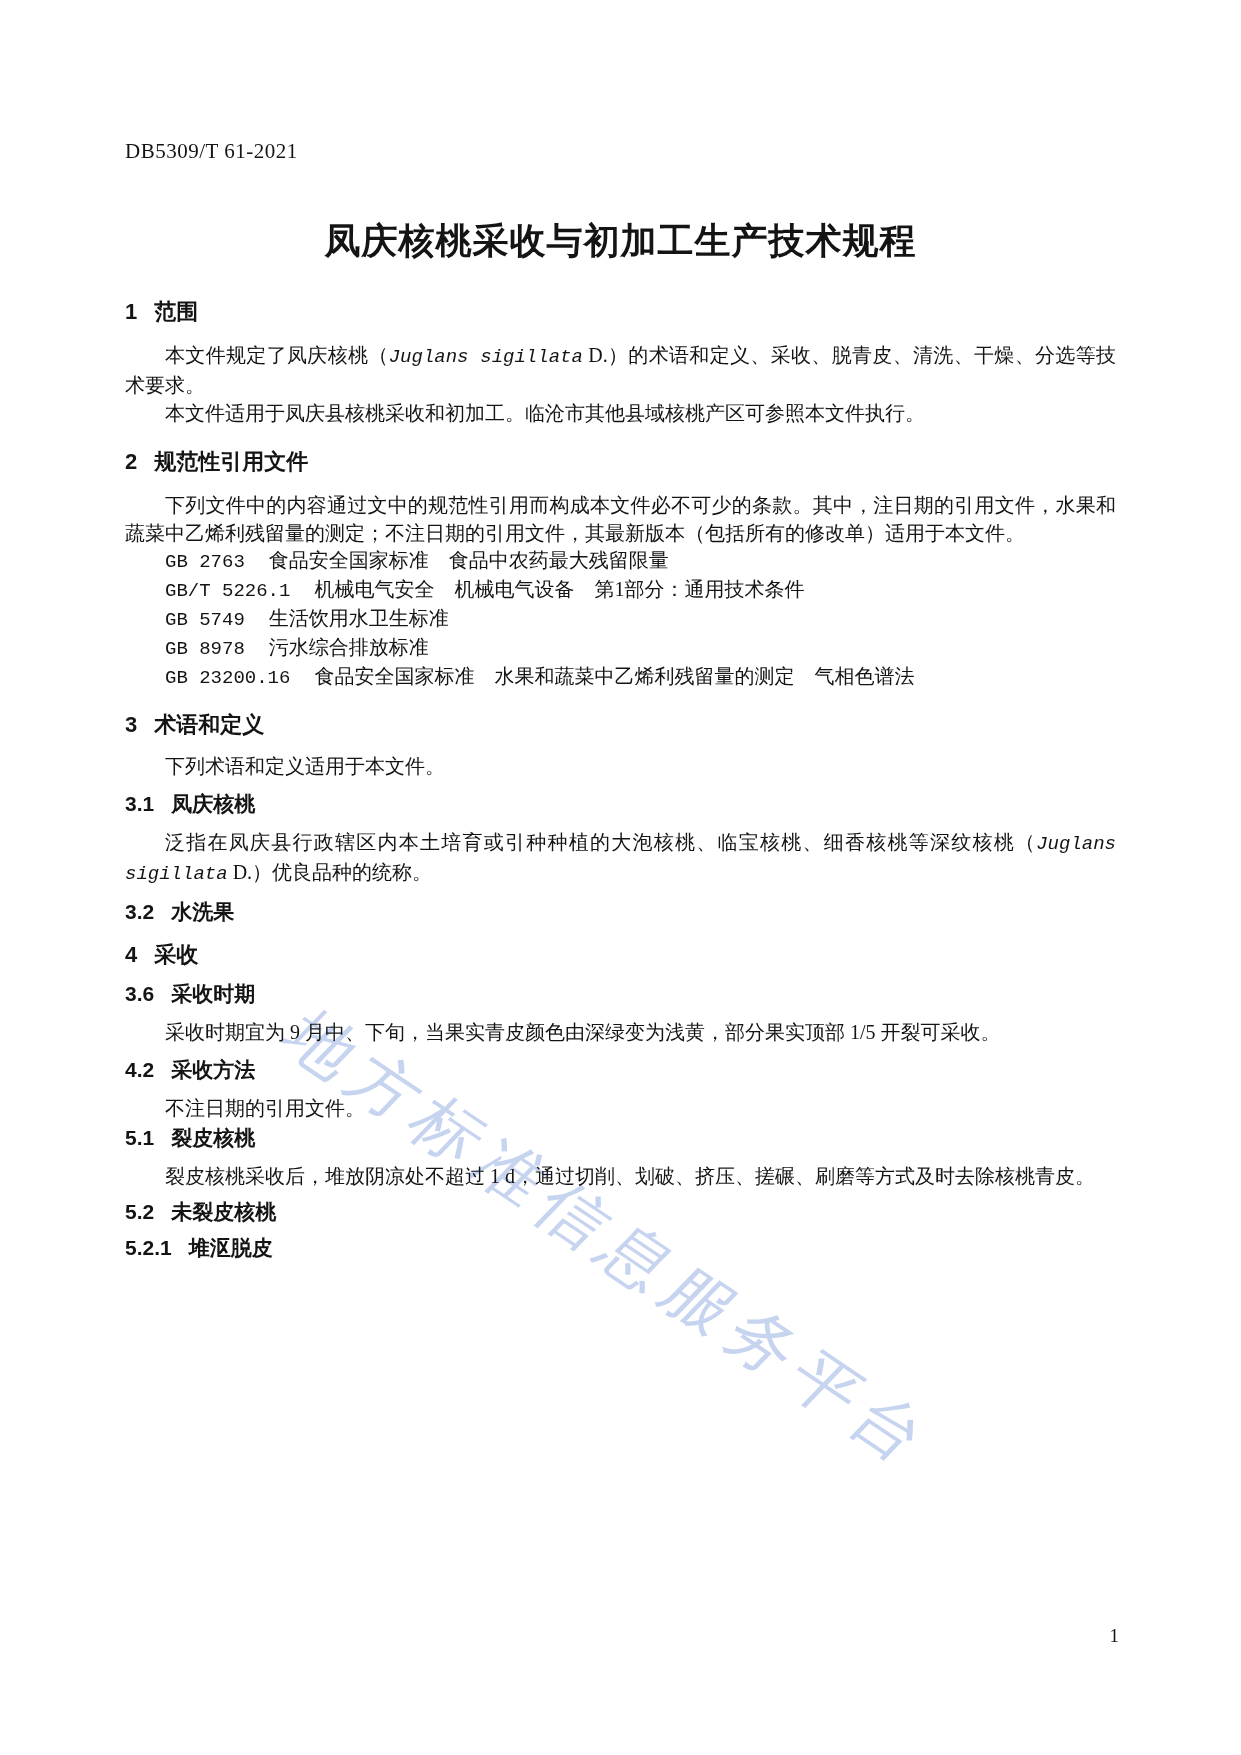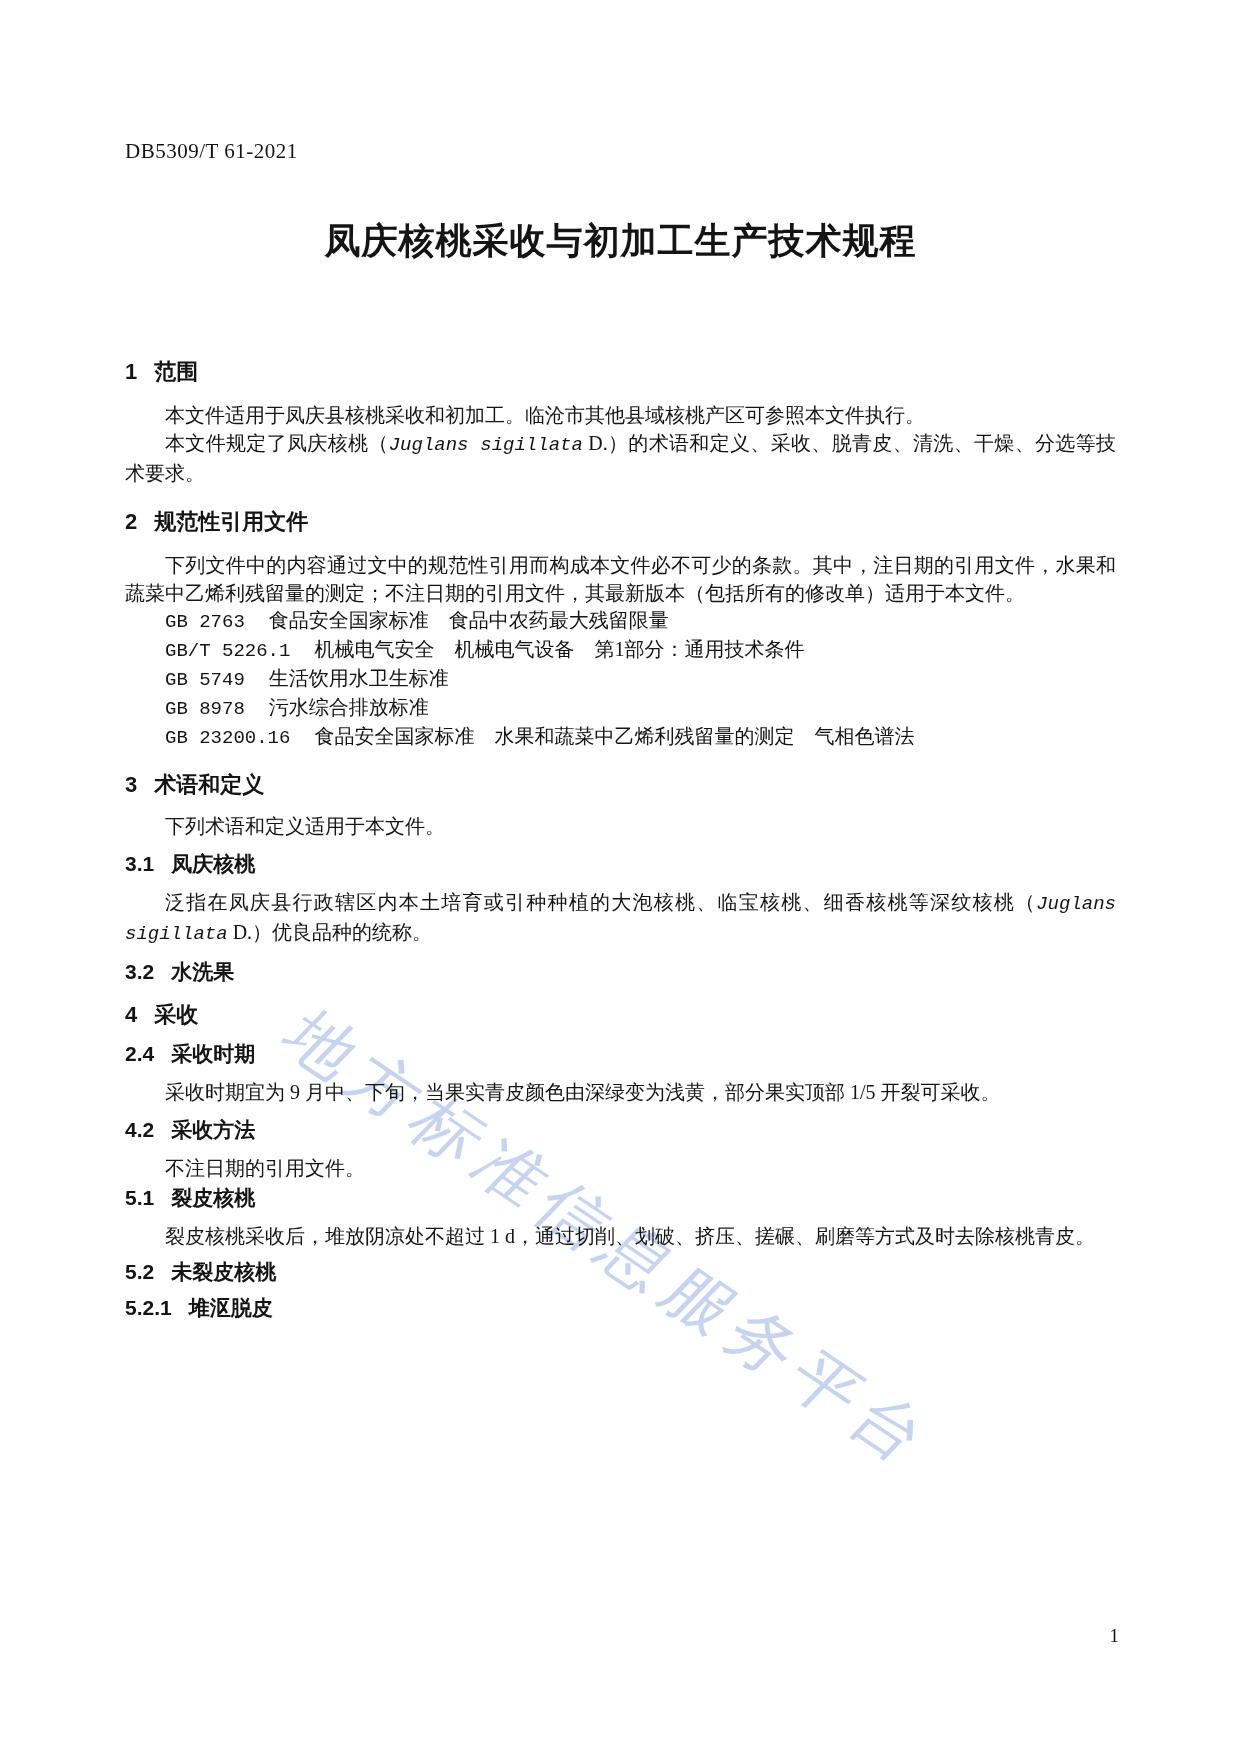--- a/index.html
+++ b/index.html
@@ -48,21 +48,21 @@
     font-size: 20px;
     line-height: 28px;
     text-align: justify;
     text-indent: 2em;
   }
   .refs { font-size: 20px; line-height: 27px; }
   .ref-row { padding-left: 2em; white-space: nowrap; }
   .ref-code { font-family: "Liberation Mono", monospace; font-size: 19px; margin-right: 24px; }
   .lat-ital { font-family: "Liberation Mono", monospace; font-style: italic; font-size: 19px; }
   
-  .mt-62 { margin-top: 97px; } .mt-22 { margin-top: 22px; } .mt-20 { margin-top: 20px; }
+  .mt-62 { margin-top: 37px; } .mt-22 { margin-top: 22px; } .mt-20 { margin-top: 20px; }
   .mt-18 { margin-top: 18px; } .mt-16 { margin-top: 12px; }
   .mt-12 { margin-top: 12px; } .mt-10 { margin-top: 10px; } .mt-4 { margin-top: 4px; }
   .mb-16 { margin-bottom: 16px; } .mb-14 { margin-bottom: 14px; } .mb-12 { margin-bottom: 12px; }
   .watermark {
     position: absolute;
     left: 318px;
     top: 1002px;
     transform-origin: 0 0;
     transform: rotate(34deg) skewX(-10deg);
     font-size: 66px;
@@ -91,22 +91,22 @@
 
   <div class="content">
 
     <div class="doc-code">DB5309/T 61-2021</div>
 
     <div class="doc-title">凤庆核桃采收与初加工生产技术规程</div>
 
     <div class="h-ch mt-62 mb-16">
       <span class="h-num">1</span><span>范围</span>
     </div>
+    <p class="body-p"><span>本文件规定了凤庆核桃（</span><span class="lat-ital">Juglans sigillata</span><span> D.）的术语和定义、采收、脱青皮、清洗、干燥、分选等技术要求。</span></p>
     <p class="body-p">本文件适用于凤庆县核桃采收和初加工。临沧市其他县域核桃产区可参照本文件执行。</p>
-    <p class="body-p"><span>本文件规定了凤庆核桃（</span><span class="lat-ital">Juglans sigillata</span><span> D.）的术语和定义、采收、脱青皮、清洗、干燥、分选等技术要求。</span></p>
 
     <div class="h-ch mt-22 mb-16">
       <span class="h-num">2</span><span>规范性引用文件</span>
     </div>
     <p class="body-p">下列文件中的内容通过文中的规范性引用而构成本文件必不可少的条款。其中，注日期的引用文件，水果和蔬菜中乙烯利残留量的测定；不注日期的引用文件，其最新版本（包括所有的修改单）适用于本文件。</p>
     <div class="refs">
       <div class="ref-row">
         <span class="ref-code">GB 2763</span><span>食品安全国家标准　食品中农药最大残留限量</span>
       </div>
       <div class="ref-row">
@@ -135,21 +135,21 @@
 
     <div class="h-sub mt-12 mb-12">
       <span class="h-num">3.2</span><span>水洗果</span>
     </div>
 
     <div class="h-ch mt-18 mb-14">
       <span class="h-num">4</span><span>采收</span>
     </div>
 
     <div class="h-sub mt-4 mb-12">
-      <span class="h-num">2.4</span><span>采收时期</span>
+      <span class="h-num">3.6</span><span>采收时期</span>
     </div>
     <p class="body-p">采收时期宜为 9 月中、下旬，当果实青皮颜色由深绿变为浅黄，部分果实顶部 1/5 开裂可采收。</p>
 
     <div class="h-sub mt-12 mb-12">
       <span class="h-num">4.2</span><span>采收方法</span>
     </div>
     <p class="body-p">不注日期的引用文件。</p>
 
 
     <div class="h-sub mt-4 mb-12">

